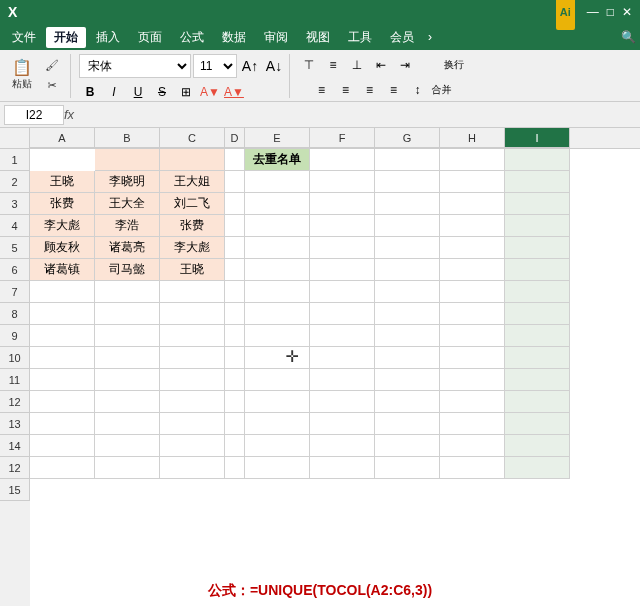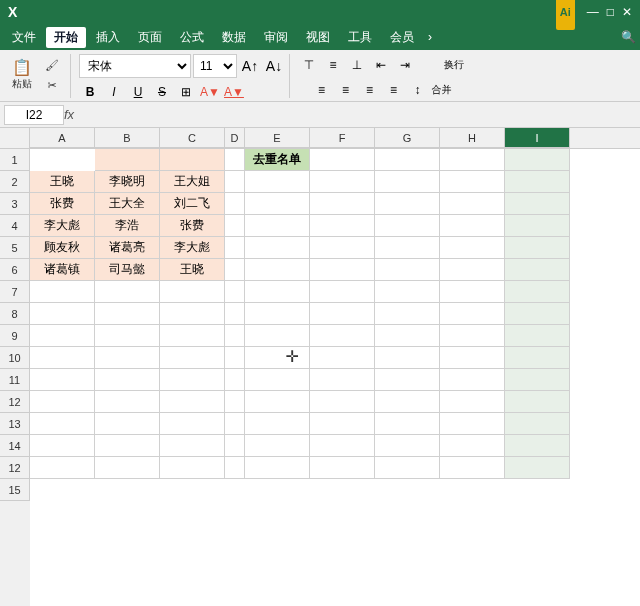--- a/index.html
+++ b/index.html
@@ -574,13 +574,16 @@
           <div class="cell cell-empty col-d"></div>
           <div class="cell cell-empty col-e"></div>
           <div class="cell cell-empty col-f"></div>
           <div class="cell cell-empty col-g"></div>
           <div class="cell cell-empty col-h"></div>
           <div class="cell col-i" style="background:#e8f0e8;"></div>
       </div>
     </div>
   </div>
 
+  <div class="formula-display">
+    <span>公式：=UNIQUE(TOCOL(A2:C6,3))</span>
+  </div>
 </div>
 
 </body></html>

